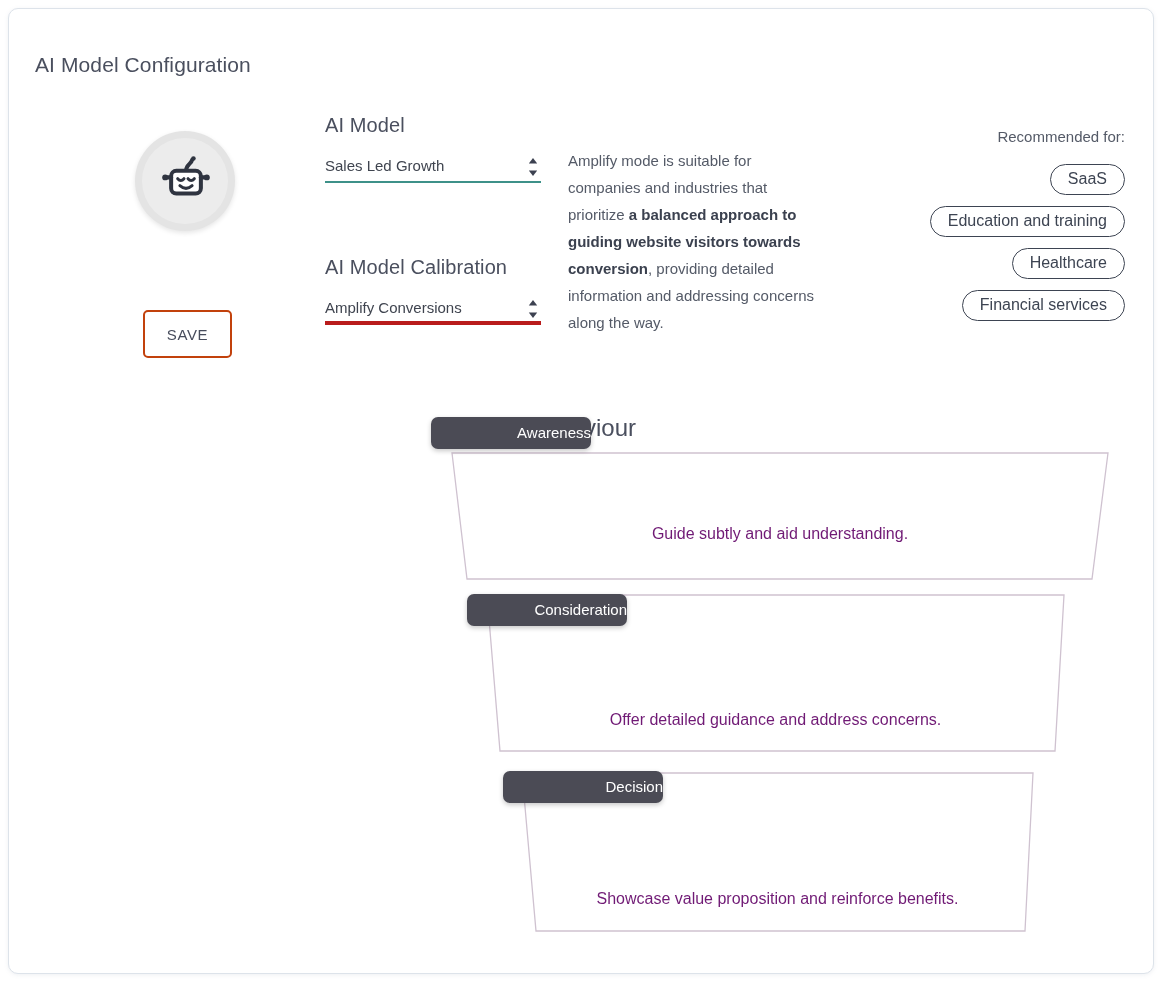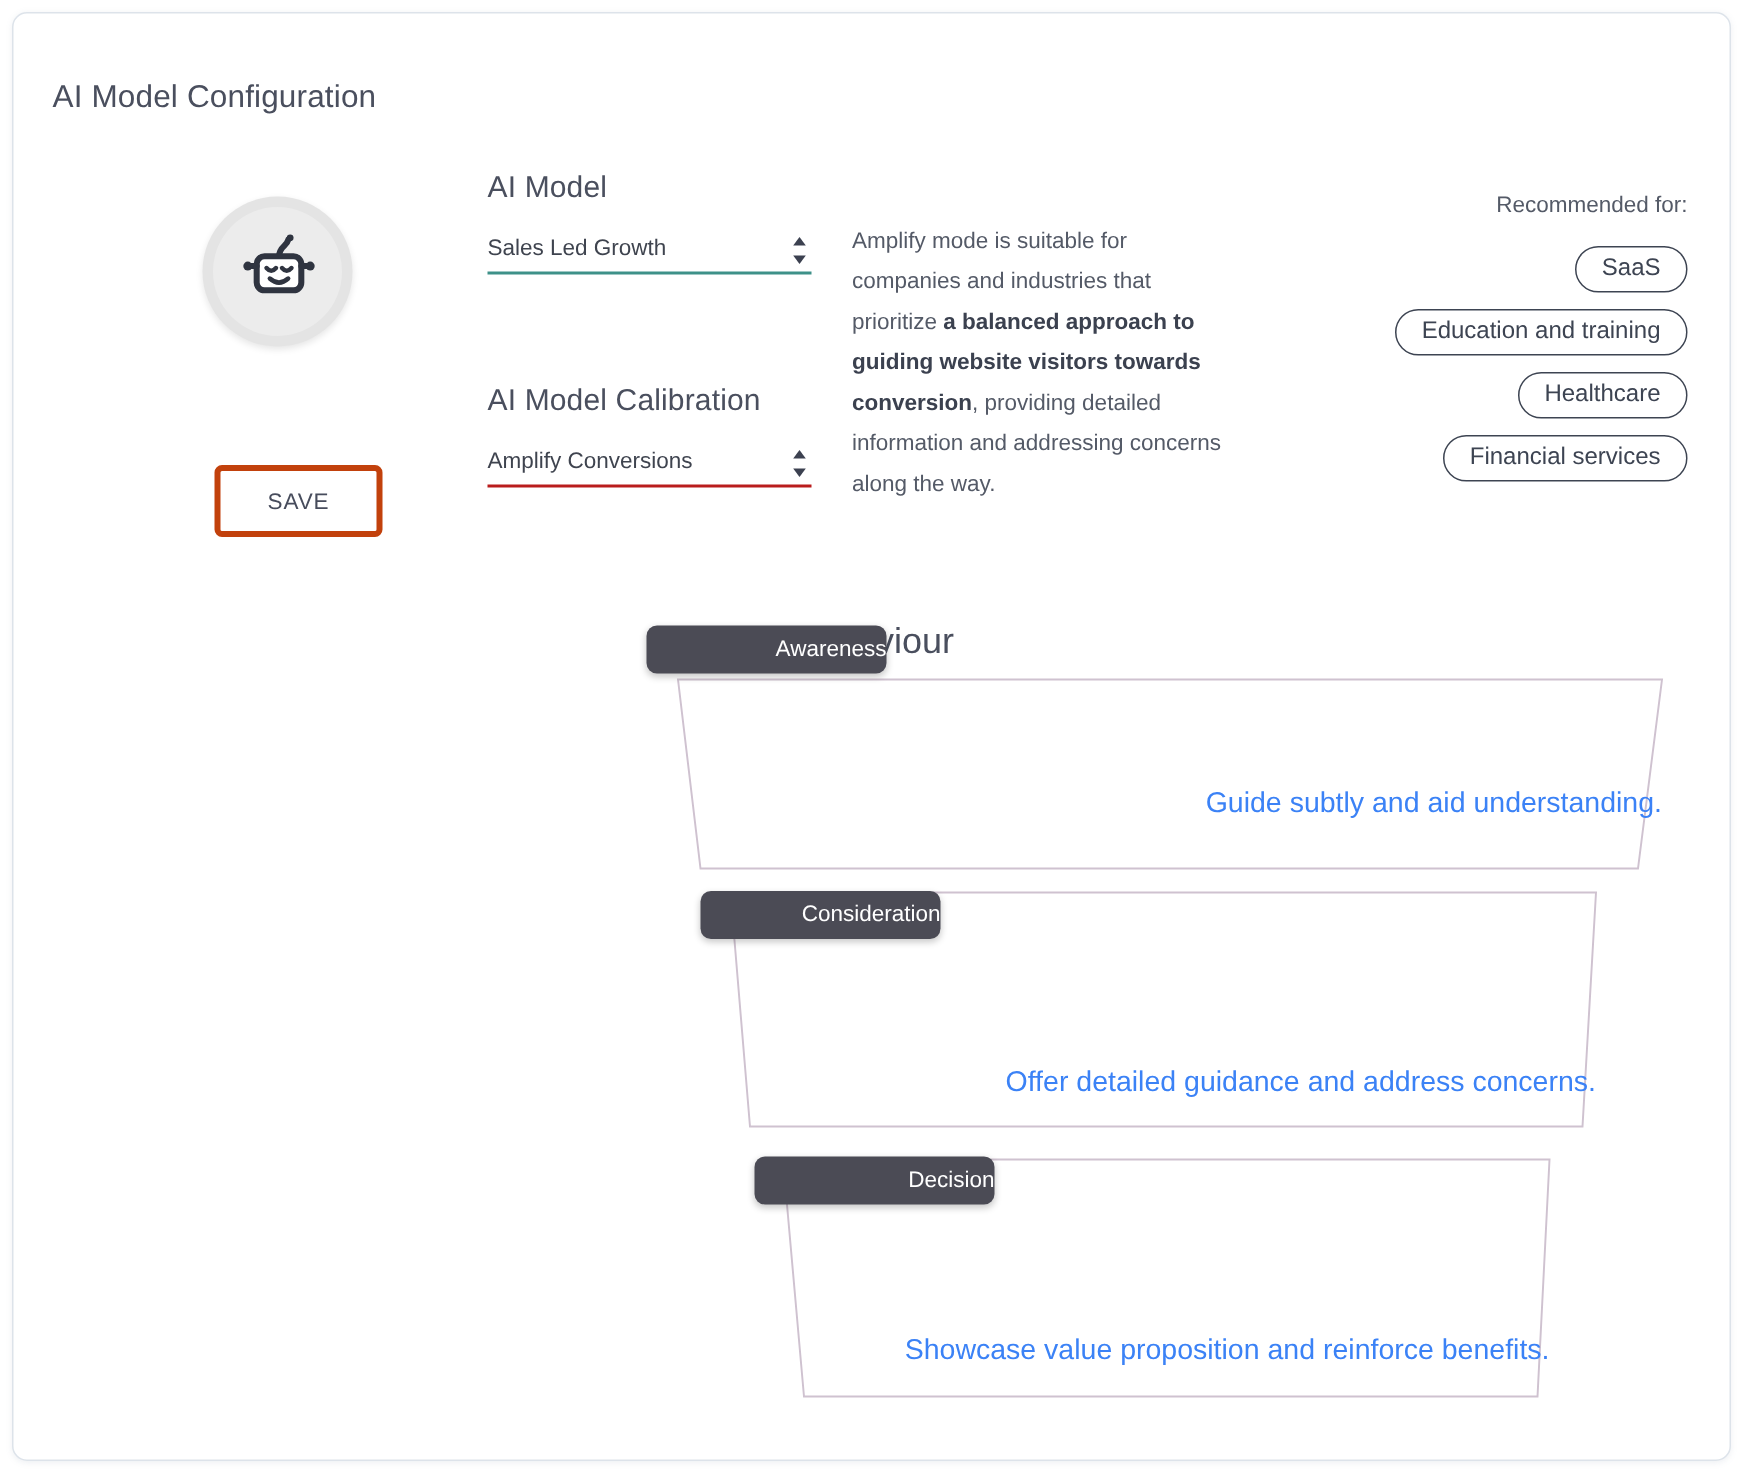--- a/index.html
+++ b/index.html
@@ -59,43 +59,43 @@
   }
   #avatar-icon {
     position: absolute; left: 23px; top: 21px;
     width: 56px; height: 56px;
   }
 
   
   #save-button {
     position: absolute;
     left: 134px; top: 196px;
-    width: 112px; height: 48px;
+    width: 89px; height: 48px;
     background: #ffffff;
-    border: 4px solid #c2410c;
+    border: 2px solid #c2410c;
     border-radius: 5px;
     color: #474c5c;
     font-size: 15px;
     letter-spacing: .6px;
     cursor: pointer;
     font-family: "Liberation Sans", sans-serif;
   }
 
   
   #fields { position: absolute; left: 316px; top: 0; width: 216px; }
   .field-label {
     font-size: 20px;
     color: #4a4f5e;
     margin-bottom: 16px;
     letter-spacing: .1px;
   }
   .field-select {
     position: relative;
     height: 30px;
-    border-bottom: 2px solid #b91c1c;
+    border-bottom: 4px solid #b91c1c;
   }
   .field-select.accent { border-bottom: 2px solid #3e9189; }
   .field-value {
     font-size: 15px;
     color: #3f444f;
     line-height: 26px;
     text-align: center;
   }
   .spinner-icon {
     position: absolute;
@@ -161,23 +161,23 @@
     font-size: 15px;
     border-radius: 7px;
     height: 32px;
     line-height: 32px;
     text-align: right;
     box-shadow: 0 2px 5px rgba(0,0,0,0.22);
     z-index: 3;
   }
   .stage-desc {
     position: absolute;
-    font-size: 19px;
-    color: #3b82f6;
-    text-align: right;
+    font-size: 16px;
+    color: #701a75;
+    text-align: center;
     z-index: 2;
   }
 </style>
 </head>
 <body>
 
 <div id="card">
 
   <div id="page-title">AI Model Configuration</div>
 

